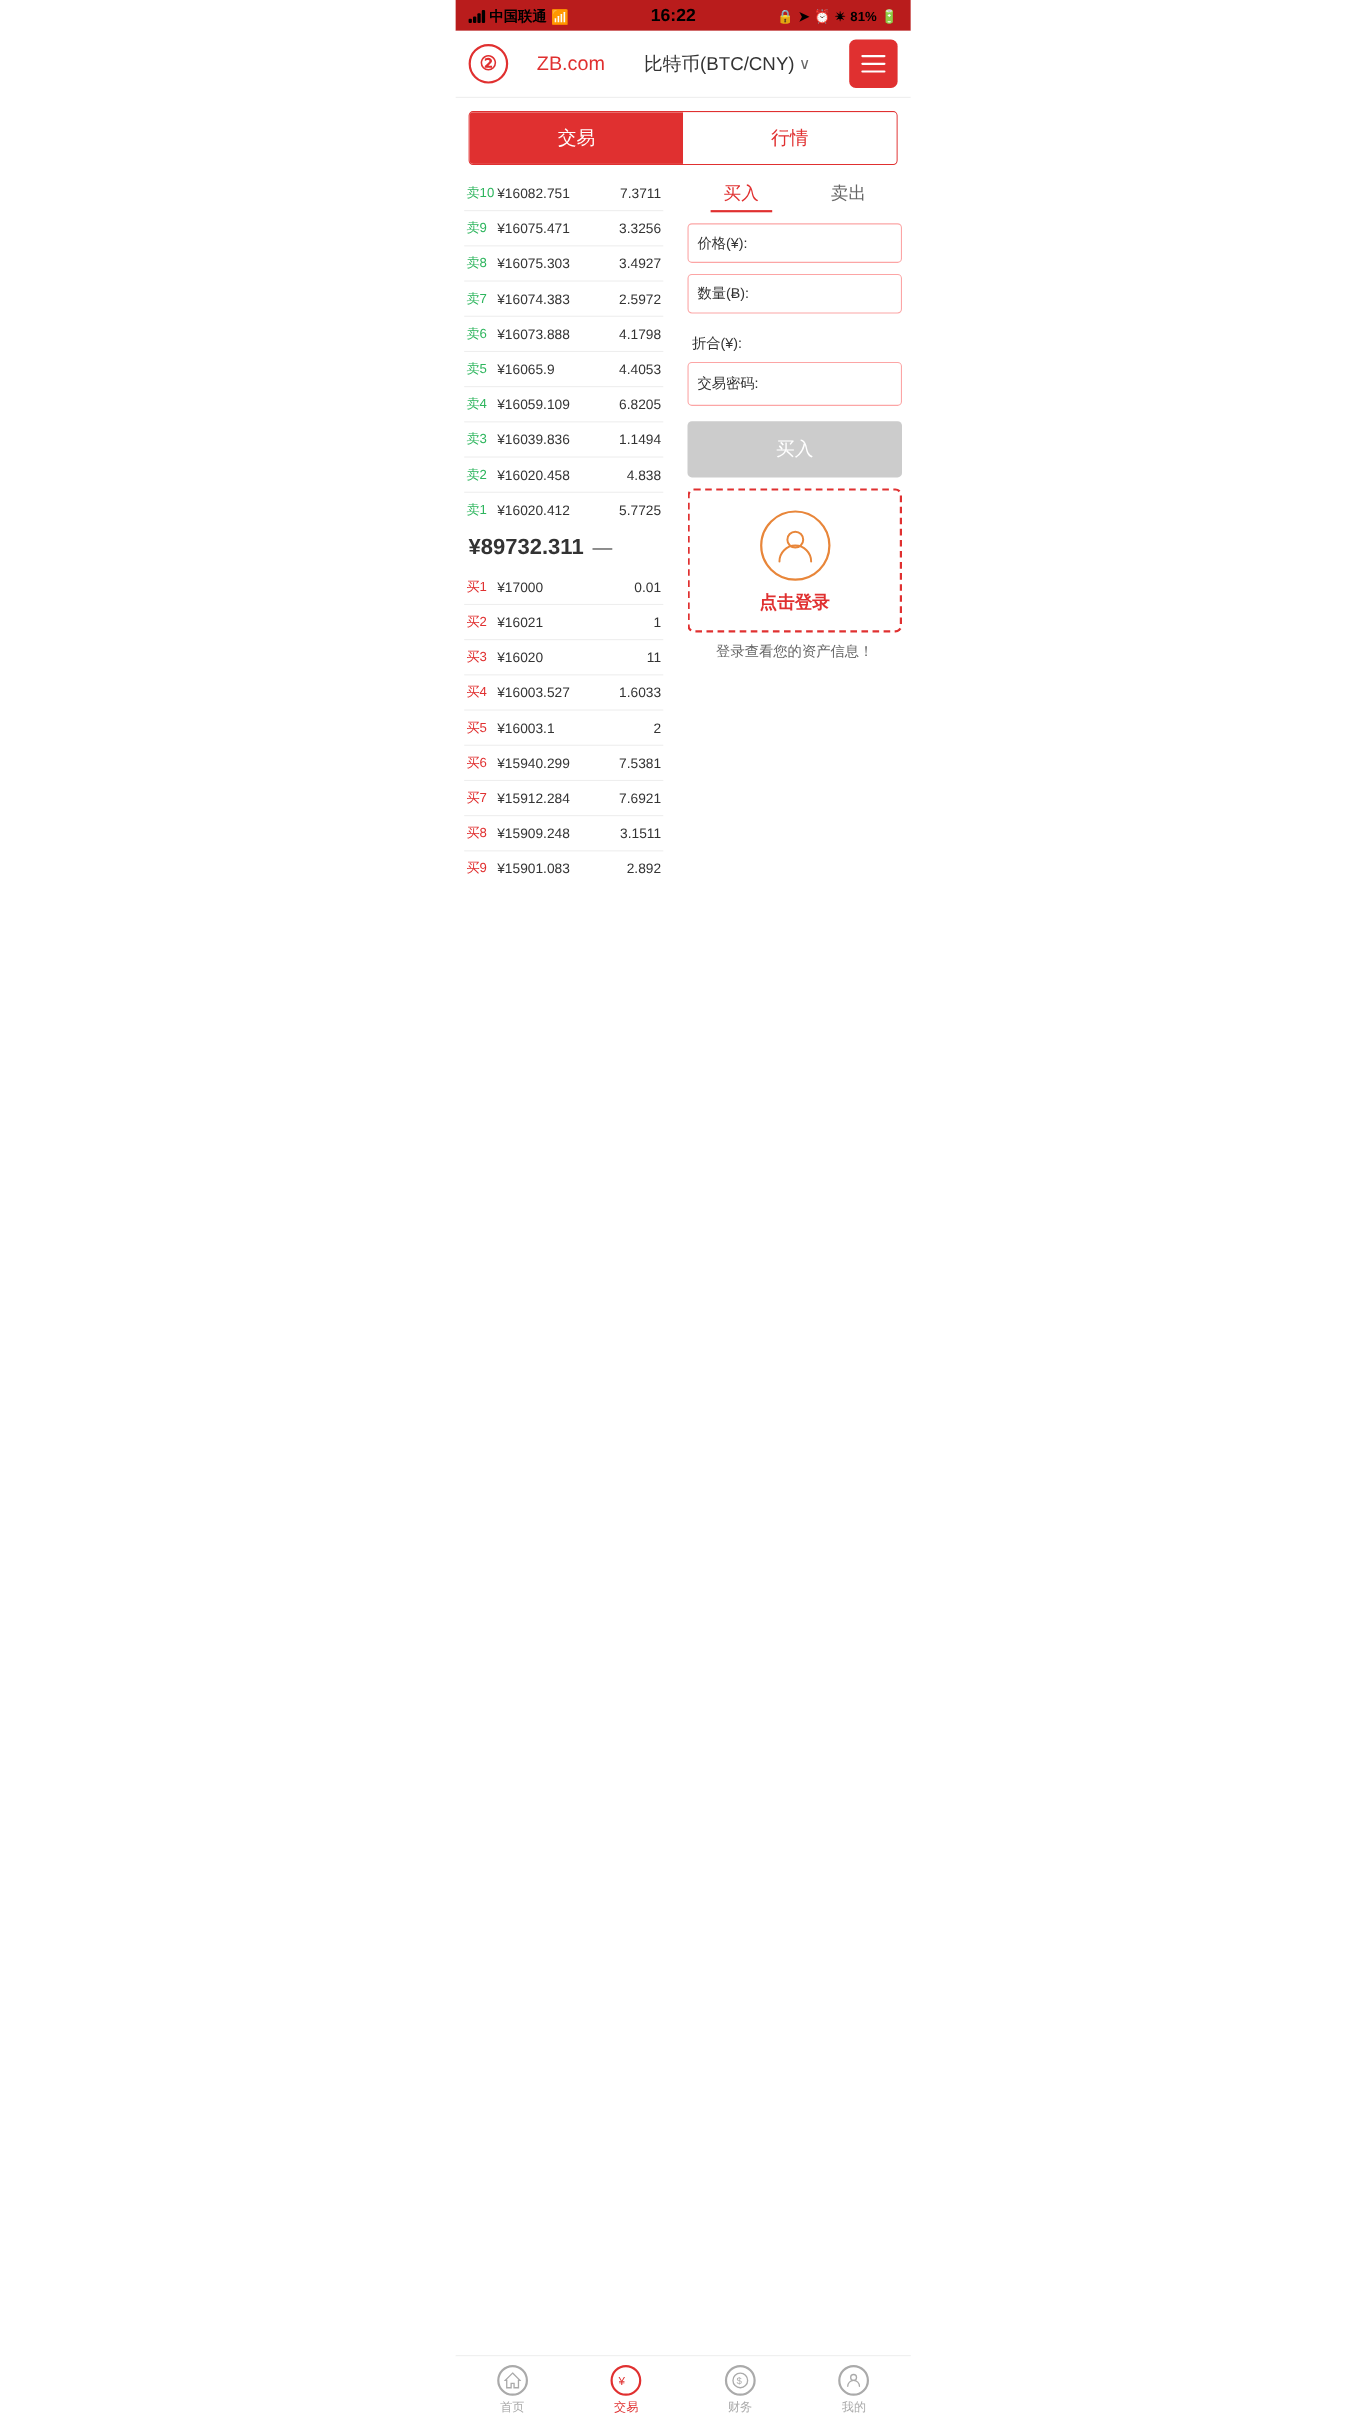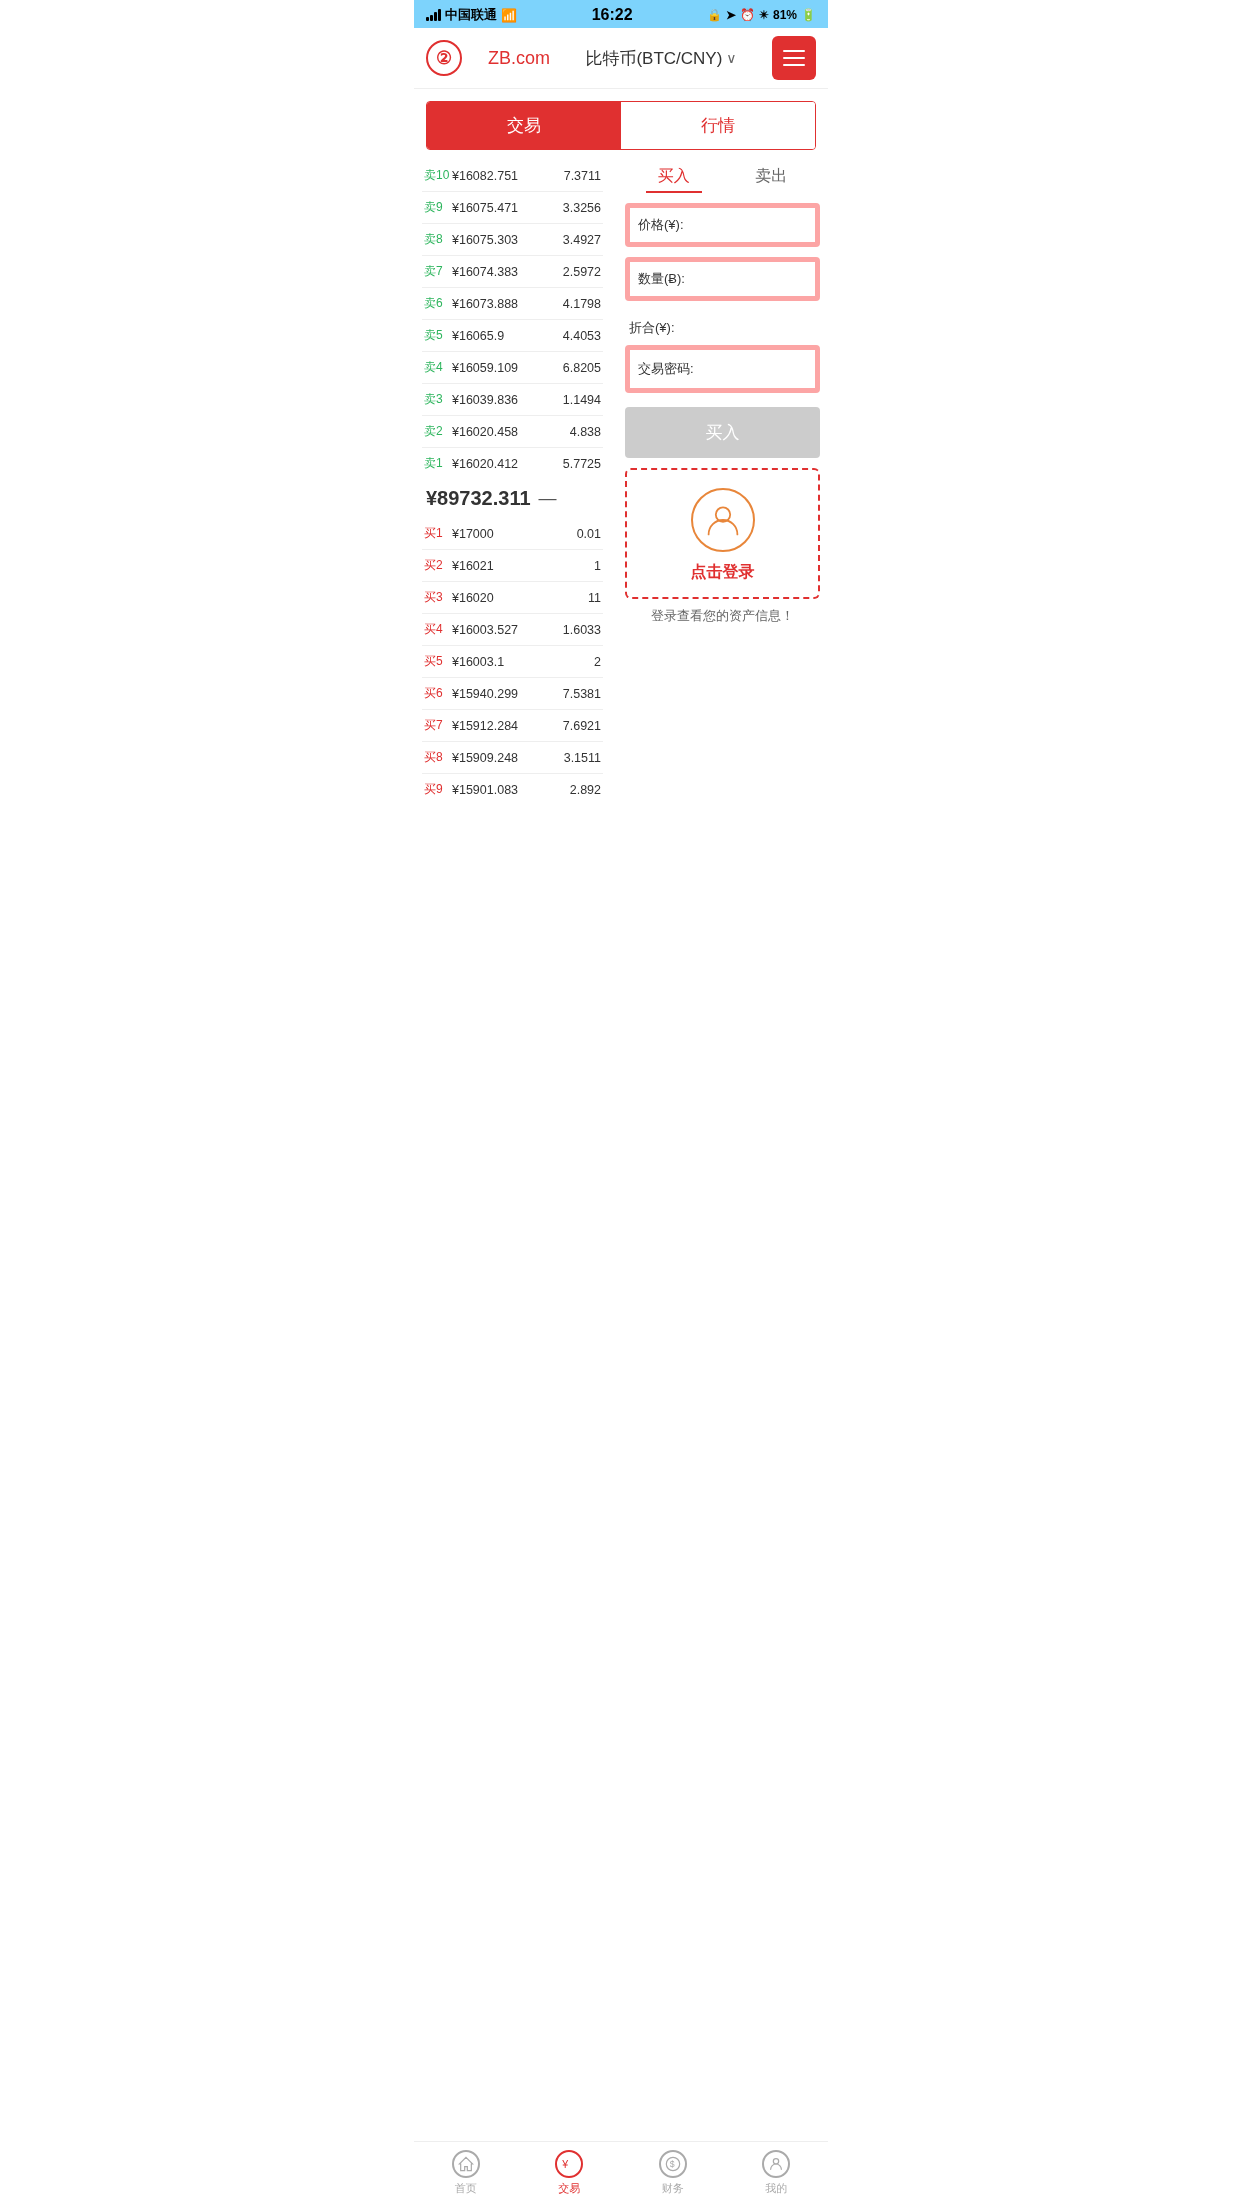--- a/index.html
+++ b/index.html
@@ -7,21 +7,21 @@
     body {
       font-family: -apple-system, 'PingFang SC', 'Helvetica Neue', Arial, sans-serif;
       background: #fff;
       width: 414px;
       margin: 0 auto;
       overflow-x: hidden;
     }
 
     
     .status-bar {
-      background: #7dd3fc;
+      background: #b91c1c;
       display: flex;
       justify-content: space-between;
       align-items: center;
       padding: 6px 12px 4px;
       font-size: 13px;
       font-weight: 600;
     }
     .status-left { display: flex; align-items: center; gap: 4px; }
     .status-center { font-size: 16px; font-weight: 600; }
     .status-right { display: flex; align-items: center; gap: 4px; font-size: 12px; }
@@ -170,21 +170,21 @@
     }
     .bs-tab.inactive { color: #666; }
 
     
     .field-group {
       margin-bottom: 10px;
     }
     .field-row {
       display: flex;
       align-items: center;
-      border: 5px solid #fca5a5;
+      border: 1px solid #fca5a5;
       border-radius: 4px;
       padding: 8px 8px;
       background: #fff;
     }
     .field-label {
       font-size: 13px;
       color: #333;
       white-space: nowrap;
       min-width: 60px;
     }

